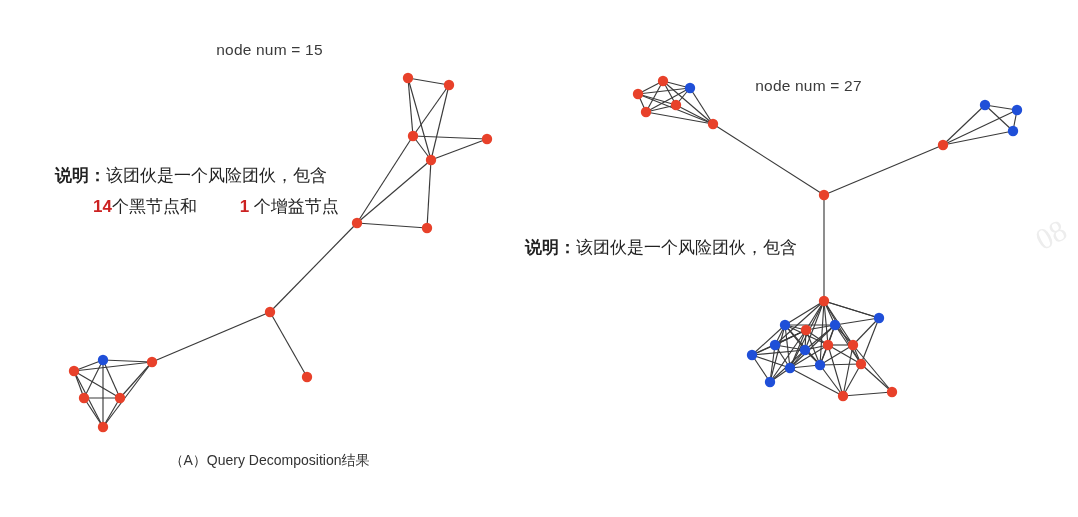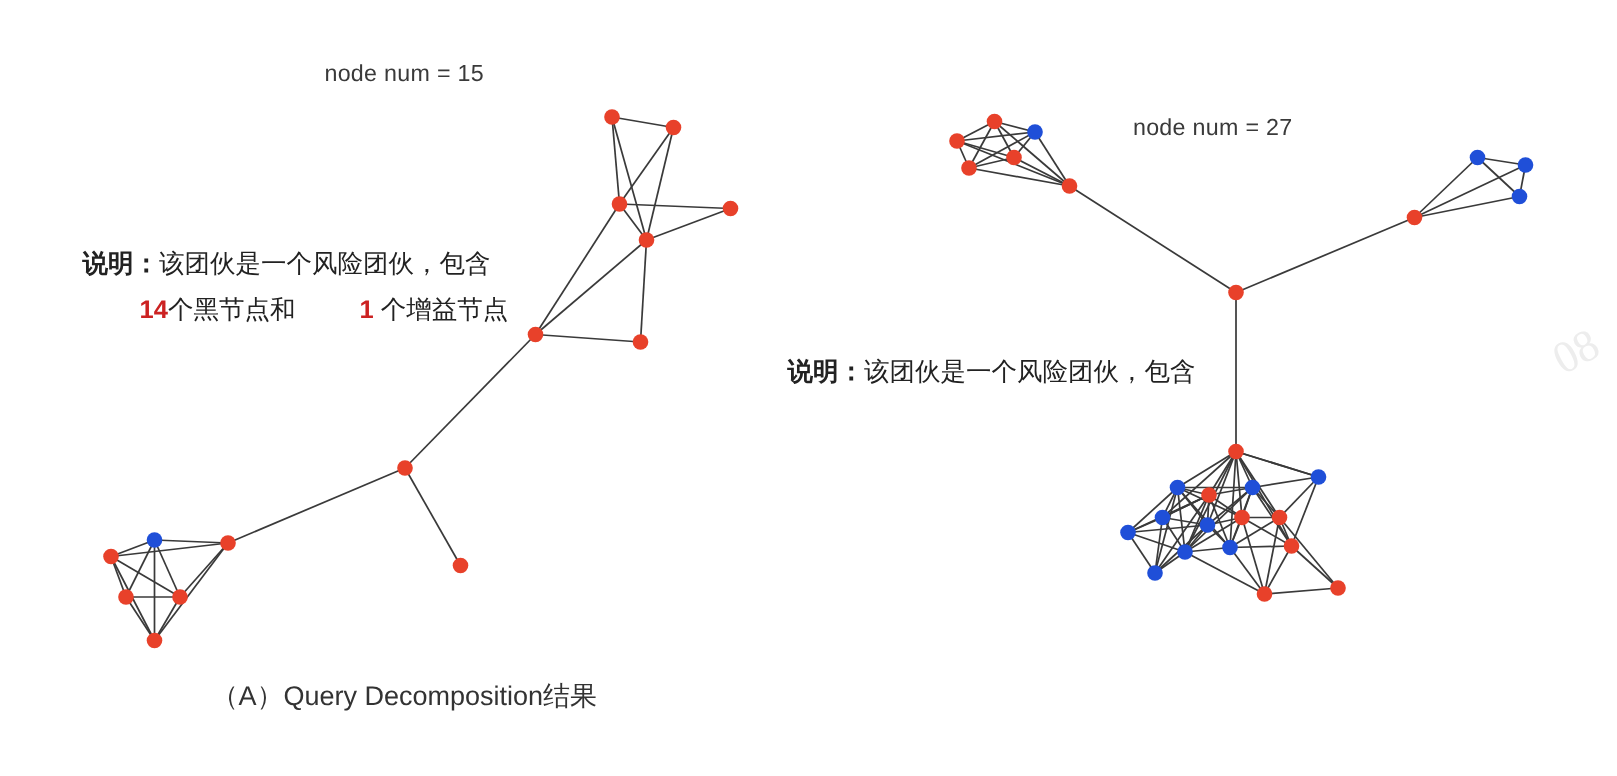--- a/index.html
+++ b/index.html
@@ -38,21 +38,21 @@
     letter-spacing: 0.2px;
     color: #3a3a3a;
     white-space: nowrap;
   }
 
   .caption {
     position: absolute;
     top: 452px;
     width: 100%;
     text-align: center;
-    font-size: 18px;
+    font-size: 14px;
     color: #333333;
     white-space: nowrap;
   }
 
   .note {
     position: absolute;
     font-size: 17px;
     line-height: 31px;
     color: #222222;
     white-space: nowrap;

